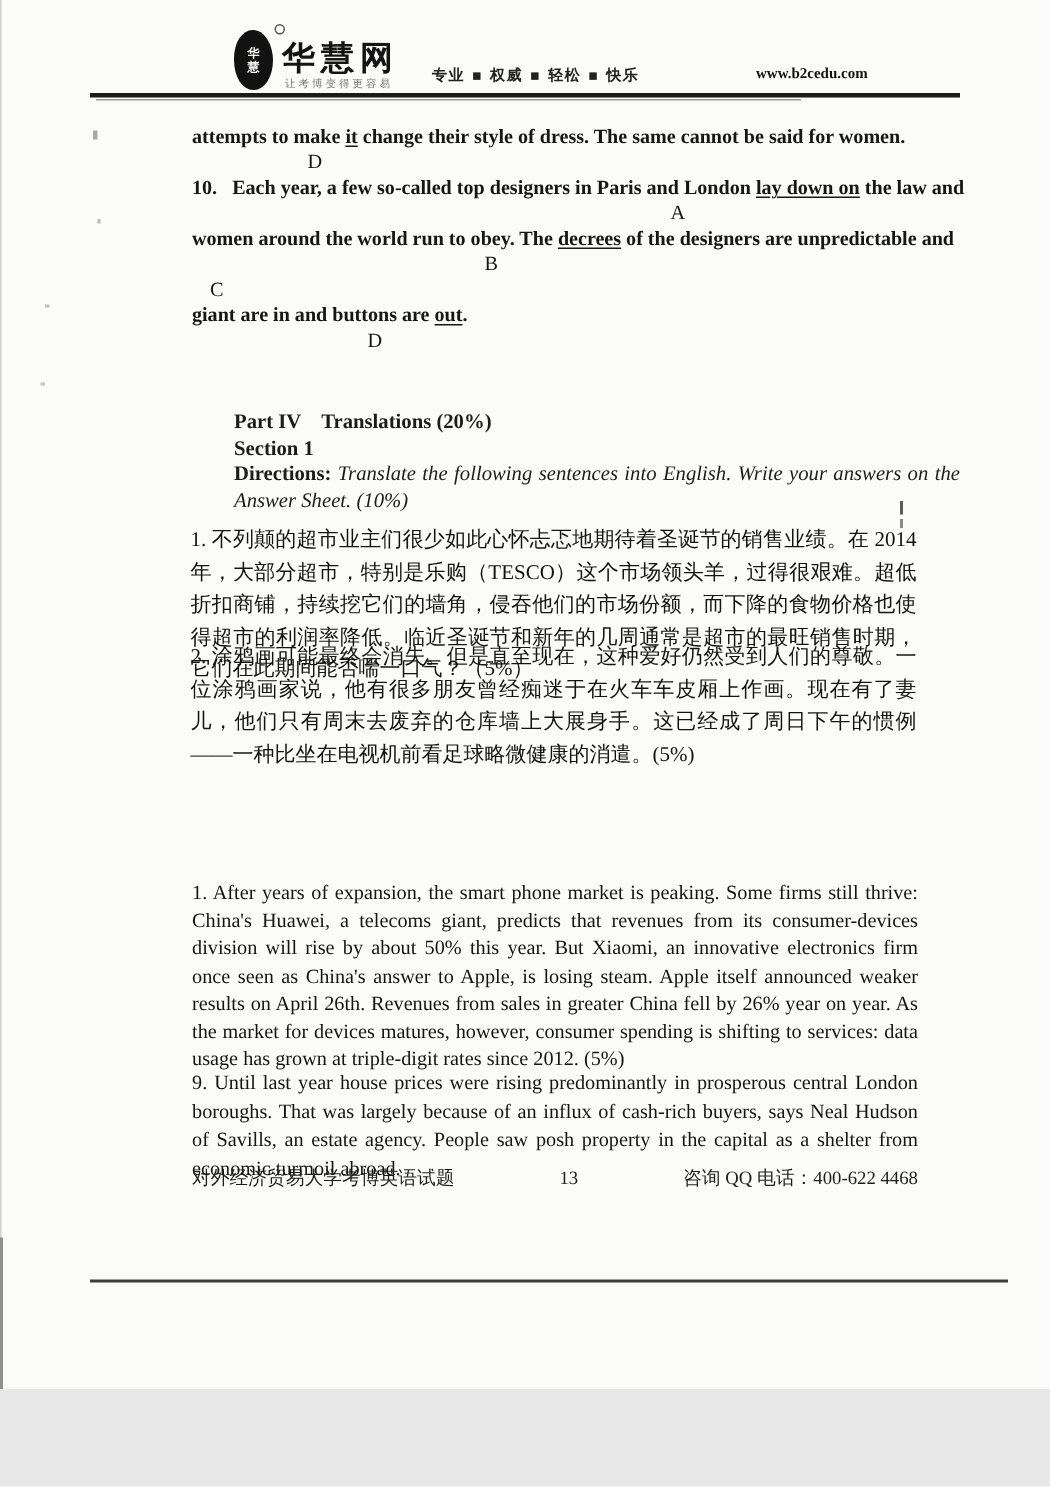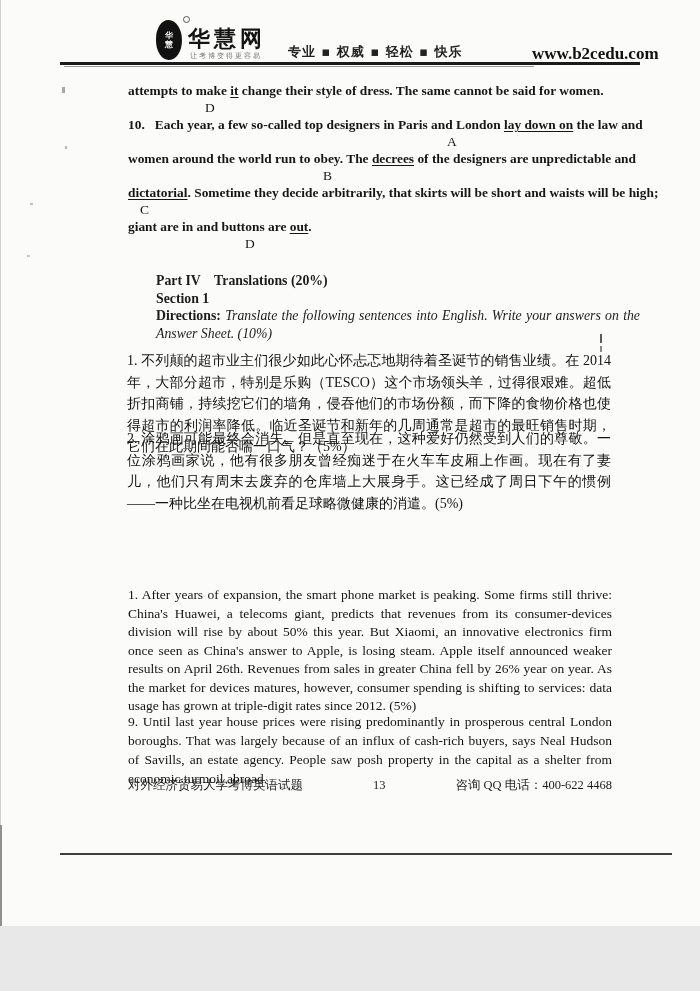--- a/index.html
+++ b/index.html
@@ -28,25 +28,25 @@
     font-family:"DejaVu Sans","Liberation Sans",sans-serif;
     font-weight:bold;font-size:22px;letter-spacing:4px;color:#141414;
   }
   .tagline{
     position:absolute;left:190px;top:51px;font-size:7px;color:#777;
     font-family:"DejaVu Sans",sans-serif;letter-spacing:2px;
   }
   .slogan{
     position:absolute;left:288px;top:43px;
     font-family:"DejaVu Sans","Liberation Sans",sans-serif;
-    font-weight:bold;font-size:13px;color:#222;letter-spacing:1px;
+    font-weight:bold;font-size:10px;color:#222;letter-spacing:1px;
   }
   .website{
     position:absolute;left:504px;top:44px;
-    font-weight:bold;font-size:17px;color:#111;margin-left:28px;
+    font-weight:bold;font-size:10px;color:#111;
   }
   .rule-main{position:absolute;left:60px;top:62px;width:580px;height:2.5px;background:#1b1b1b;}
   .rule-shadow{position:absolute;left:64px;top:66px;width:470px;height:1px;background:#9a9a9a;}
   
   .cloze{position:absolute;left:128px;top:82px;width:500px;font-size:13.4px;color:#161616;}
   .cloze-line{white-space:pre;height:17px;line-height:17px;font-weight:bold;}
   .cloze-line .u{text-decoration:underline;text-underline-offset:2px;}
   .marker{height:17px;line-height:17px;font-size:13.5px;}
   .p4head{position:absolute;left:128px;top:272px;width:484px;font-size:13.8px;line-height:17.5px;margin-left:28px;}
   .bold{font-weight:bold;}
@@ -102,21 +102,20 @@
   <div class="rule-main"></div>
   <div class="rule-shadow"></div>
 
   <div class="cloze">
     <div class="cloze-line"><span>attempts to make </span><span class="u">it</span><span> change their style of dress. The same cannot be said for women.</span></div>
     <div class="marker" style="padding-left:77px">D</div>
     <div class="cloze-line"><span>10.   Each year, a few so-called top designers in Paris and London </span><span class="u">lay down on</span><span> the law and</span></div>
     <div class="marker" style="padding-left:319px">A</div>
     <div class="cloze-line"><span>women around the world run to obey. The </span><span class="u">decrees</span><span> of the designers are unpredictable and</span></div>
     <div class="marker" style="padding-left:195px">B</div>
-    <div class="cloze-line"><span></span><span class="u">dictatorial</span><span>. Sometime they decide arbitrarily, that skirts will be short and waists will be high;</span></div>
     <div class="marker" style="padding-left:12px">C</div>
     <div class="cloze-line"><span>giant are in and buttons are </span><span class="u">out</span><span>.</span></div>
     <div class="marker" style="padding-left:117px">D</div>
   </div>
 
   <div class="p4head">
     <div class="b-line">Part IV    Translations (20%)</div>
     <div class="b-line">Section 1</div>
     <div class="dir"><span class="bold">Directions:</span><span class="it"> Translate the following sentences into English. Write your answers on the Answer Sheet. (10%)</span></div>
   </div>

